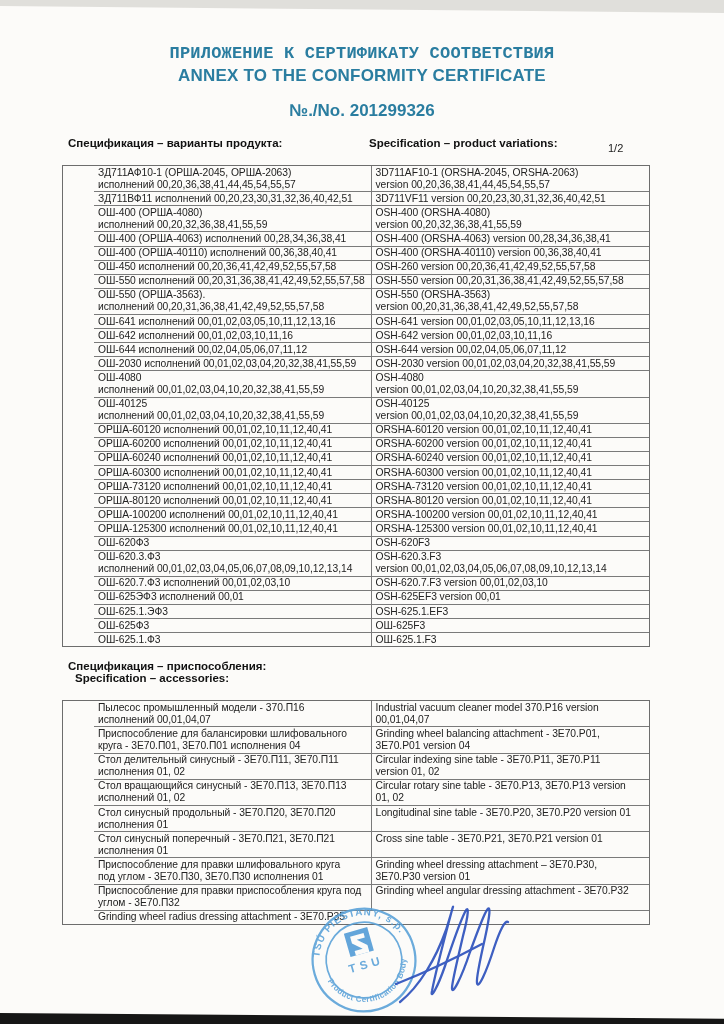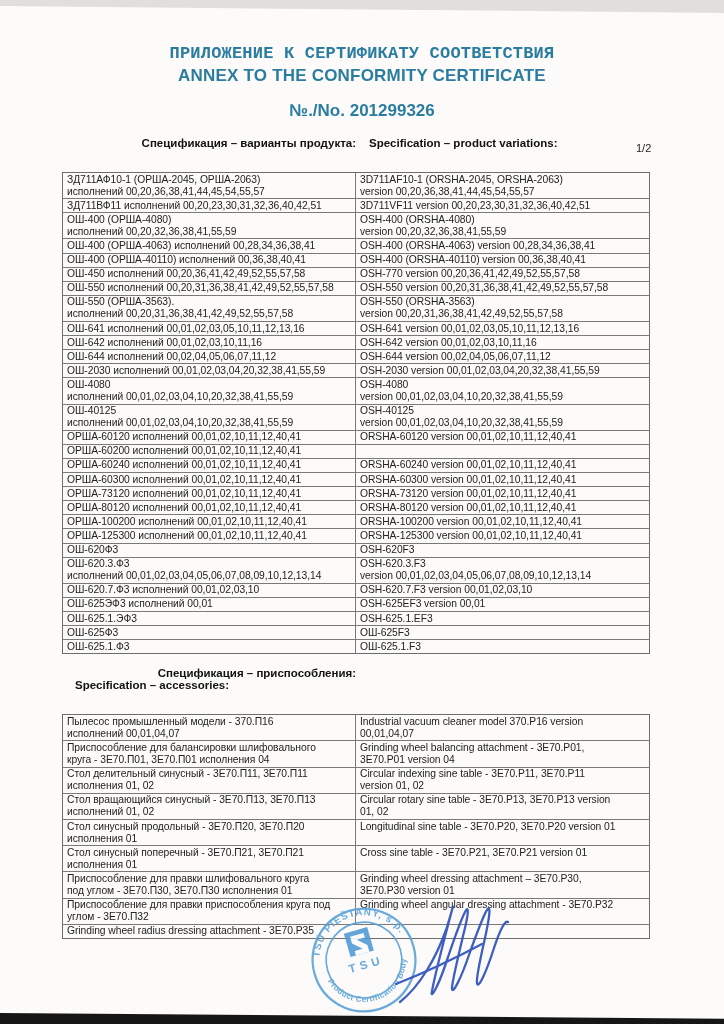--- a/index.html
+++ b/index.html
@@ -16,30 +16,30 @@
     position:absolute; bottom:-6px; left:-8px; width:745px; height:17px;
     background:#161616; transform:rotate(0.45deg); transform-origin:0 100%;
     z-index:5;
   }
   .title { text-align:center; font-weight:bold; font-size:17px;
            letter-spacing:0.2px; color:var(--title_teal,#2a7da0); }
   .title-ru { margin:0; padding-top:44px;font-family:Liberation Mono, monospace; }
   .title-en { margin-top:3px; }
   .cert-number { text-align:center; font-weight:bold; font-size:17px;
                  margin-top:15px; color:var(--title_teal,#2a7da0); }
-  .page-indicator { position:absolute; left:636px; top:142px; font-size:11px; color:#222; }
+  .page-indicator { position:absolute; left:608px; top:142px; font-size:11px; color:#222; }
 
   .content { width:588px; margin-left:62px; }
   .sec-head { display:flex; margin-top:16px; font-weight:bold; font-size:11.5px; color:#111; }
   .sec-head.second { margin-top:13px;flex-direction:column; }
   .sec-head .h { width:50%; box-sizing:border-box; }
-  .sec-head .ru { padding-left:6px;text-align:right; }
+  .sec-head .ru { padding-left:6px; }
   .sec-head .en { padding-left:13px; }
 
-  .dtable { margin-top:23px; border:1px solid #6d6d6d; background:#fcfbf9; }
+  .dtable { margin-top:16px; border:1px solid #6d6d6d; background:#fcfbf9;padding-left:31px; }
   .trow { display:flex; }
   .trow + .trow { border-top:1px solid #7a7a7a; }
   .tcell {
     width:50%; box-sizing:border-box; padding:0.5px 4px;
     font-size:10.3px; line-height:12.1px; letter-spacing:-0.05px;
     white-space:pre-line; overflow:hidden; color:#222;
   }
   .tcell.l { border-right:1px solid #7a7a7a; }
 
   .stamp-wrap { position:absolute; left:308px; top:904px; z-index:4; opacity:0.88; }
@@ -93,21 +93,21 @@
           <div class="tcell r">OSH-400 (ORSHA-4063) version 00,28,34,36,38,41</div>
         </div>
 
         <div class="trow">
           <div class="tcell l">ОШ-400 (ОРША-40110) исполнений 00,36,38,40,41</div>
           <div class="tcell r">OSH-400 (ORSHA-40110) version 00,36,38,40,41</div>
         </div>
 
         <div class="trow">
           <div class="tcell l">ОШ-450 исполнений 00,20,36,41,42,49,52,55,57,58</div>
-          <div class="tcell r">OSH-770 version 00,20,36,41,42,49,52,55,57,58</div>
+          <div class="tcell r">OSH-260 version 00,20,36,41,42,49,52,55,57,58</div>
         </div>
 
         <div class="trow">
           <div class="tcell l">ОШ-550 исполнений 00,20,31,36,38,41,42,49,52,55,57,58</div>
           <div class="tcell r">OSH-550 version 00,20,31,36,38,41,42,49,52,55,57,58</div>
         </div>
 
         <div class="trow">
           <div class="tcell l">ОШ-550 (ОРША-3563).
 исполнений 00,20,31,36,38,41,42,49,52,55,57,58</div>
@@ -150,20 +150,21 @@
         </div>
 
         <div class="trow">
           <div class="tcell l">ОРША-60120 исполнений 00,01,02,10,11,12,40,41</div>
           <div class="tcell r">ORSHA-60120 version 00,01,02,10,11,12,40,41</div>
         </div>
 
 
         <div class="trow">
           <div class="tcell l">ОРША-60200 исполнений 00,01,02,10,11,12,40,41</div>
+          <div class="tcell r">ORSHA-60200 version 00,01,02,10,11,12,40,41</div>
         </div>
 
         <div class="trow">
           <div class="tcell l">ОРША-60240 исполнений 00,01,02,10,11,12,40,41</div>
           <div class="tcell r">ORSHA-60240 version 00,01,02,10,11,12,40,41</div>
         </div>
 
         <div class="trow">
           <div class="tcell l">ОРША-60300 исполнений 00,01,02,10,11,12,40,41</div>
           <div class="tcell r">ORSHA-60300 version 00,01,02,10,11,12,40,41</div>

